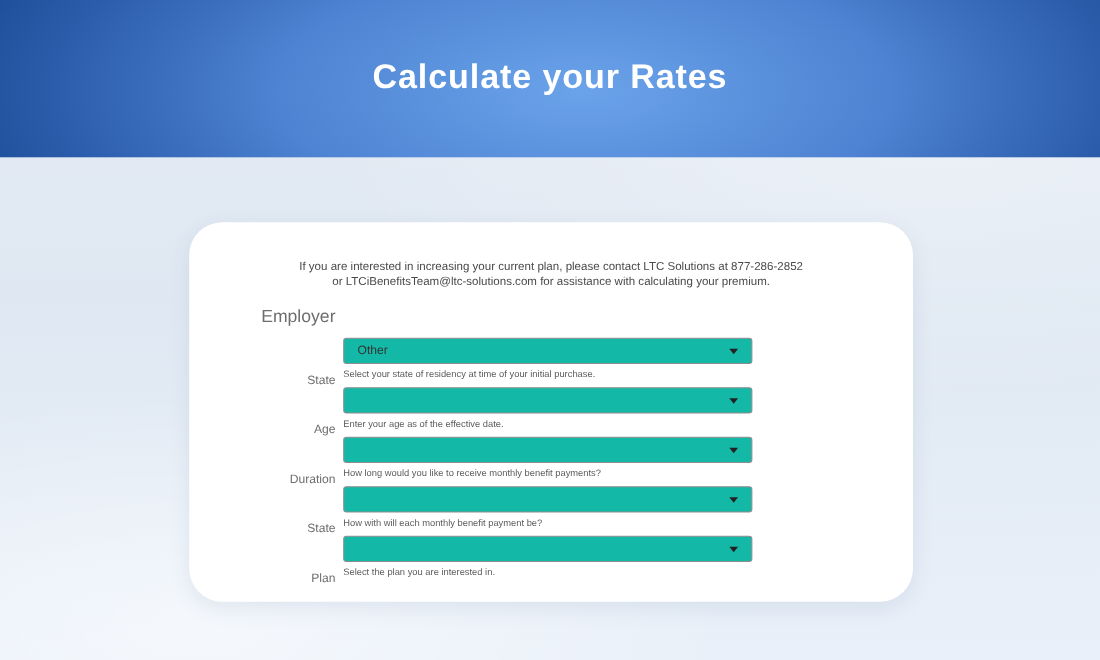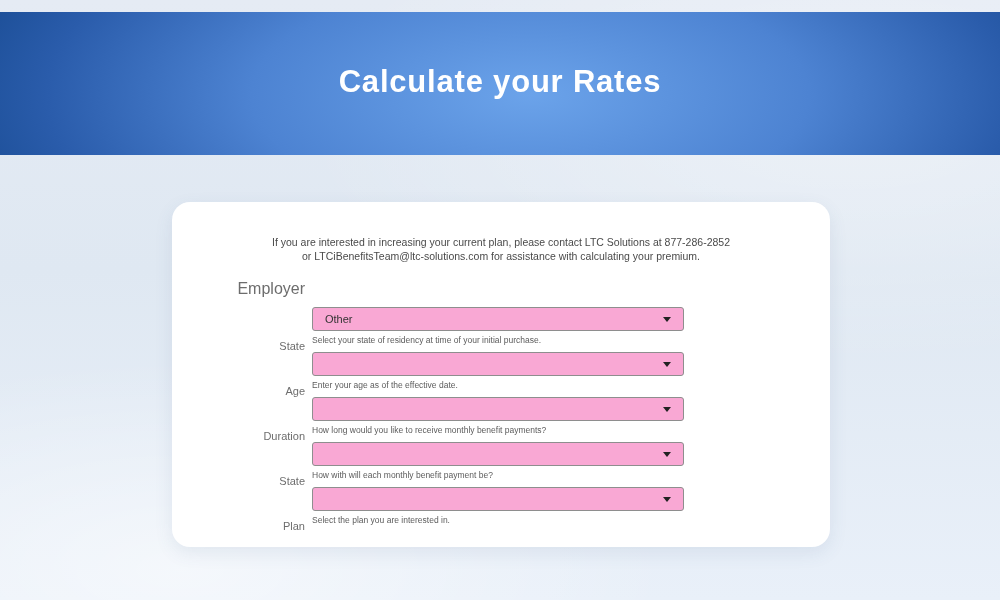--- a/index.html
+++ b/index.html
@@ -13,41 +13,41 @@
     position: absolute;
     top: 0; left: 0;
     width: 1000px; height: 600px;
     background:
       radial-gradient(ellipse 700px 300px at 18% 95%, rgba(255,255,255,0.55), rgba(255,255,255,0) 70%),
       radial-gradient(ellipse 800px 350px at 85% 20%, rgba(255,255,255,0.35), rgba(255,255,255,0) 70%),
       linear-gradient(180deg, #e5ebf4 0%, #dfe8f2 45%, #e9f0f9 100%);
   }
   .header {
     position: absolute;
-    top: 12px; left: 0;
+    top: 0; left: 0;
     width: 1000px; height: 143px;
     background: radial-gradient(ellipse 620px 260px at 53% 58%,
       #6ba3ea 0%, #4d83d2 45%, #2a5cab 78%, #16498f 100%);
   }
   .header-title {
     position: absolute;
     top: 52px; left: 0;
     width: 100%;
     text-align: center;
     color: #ffffff;
     font-size: 31px;
     font-weight: bold;
     letter-spacing: 0.8px;
   }
   .card {
     position: absolute;
     left: 172px; top: 202px;
     width: 658px; height: 345px;
     background: #ffffff;
-    border-radius: 18px;
+    border-radius: 30px;
     box-shadow: 0 6px 18px rgba(70, 100, 140, 0.10);
   }
   .intro {
     position: absolute;
     top: 34px; left: 50%;
     transform: translateX(-50%);
     width: 560px;
     text-align: center;
     font-size: 10.5px;
     line-height: 13.5px;
@@ -75,21 +75,21 @@
     line-height: 24px;
     text-align: right;
     font-size: 11px;
     color: #6d6d6d;
     margin-top: 27px;
   }
   .row .select {
     position: absolute;
     left: 140px; top: 0;
     width: 372px; height: 24px;
-    background: #f9a8d4;
+    background: #14b8a6;
     border: 1px solid #8e8e8e;
     border-radius: 3px;
     cursor: pointer;
   }
   .row .sel-value {
     position: absolute;
     left: 12px; top: 0;
     height: 22px;
     line-height: 22px;
     font-size: 11px;

